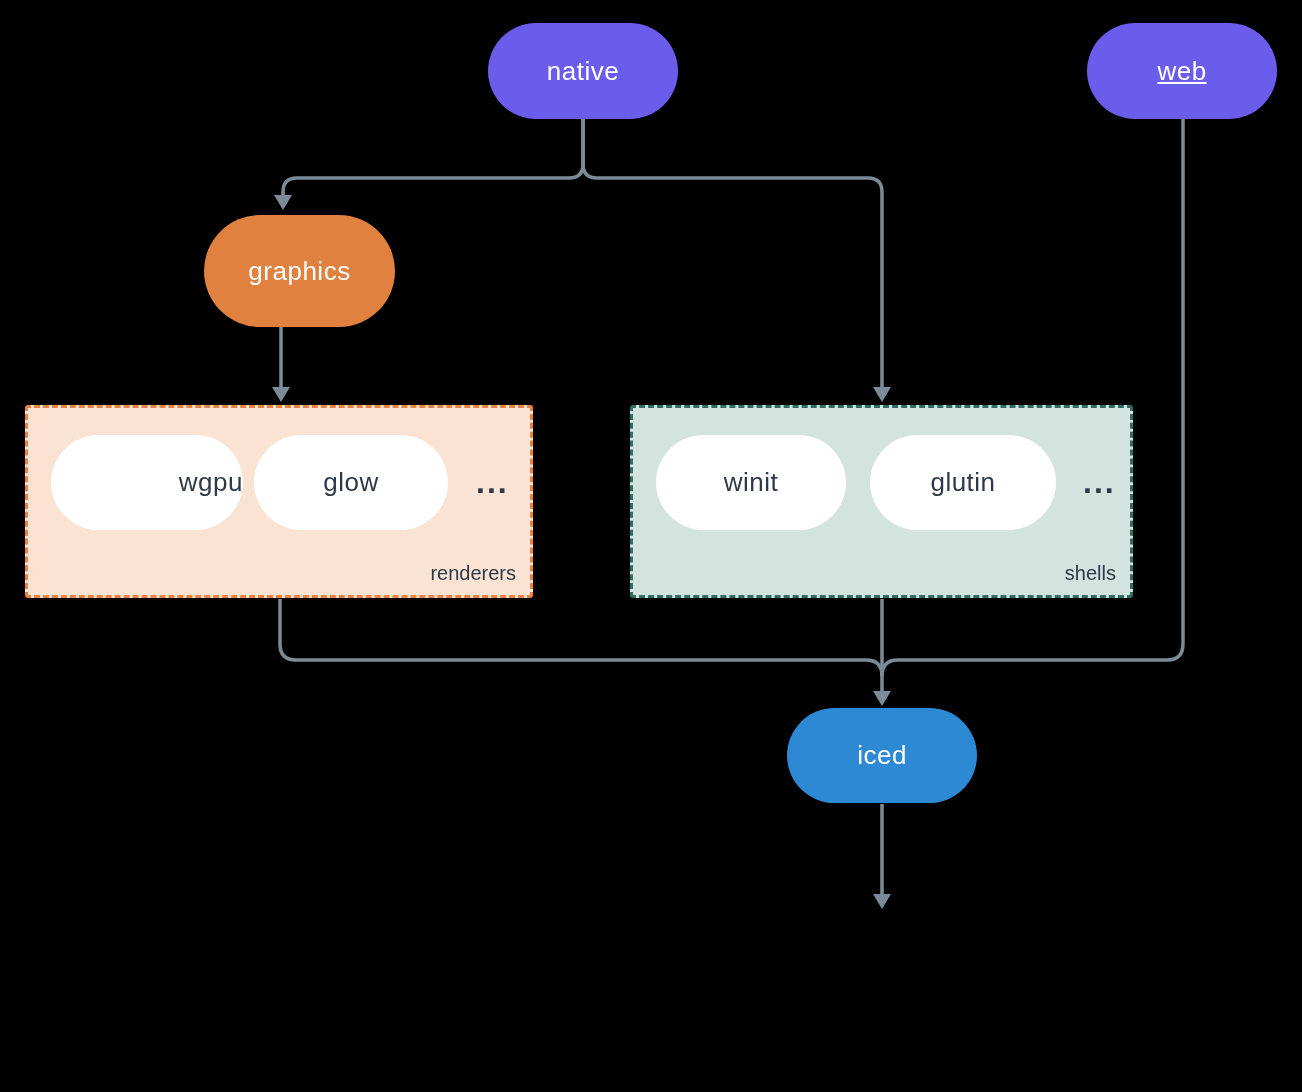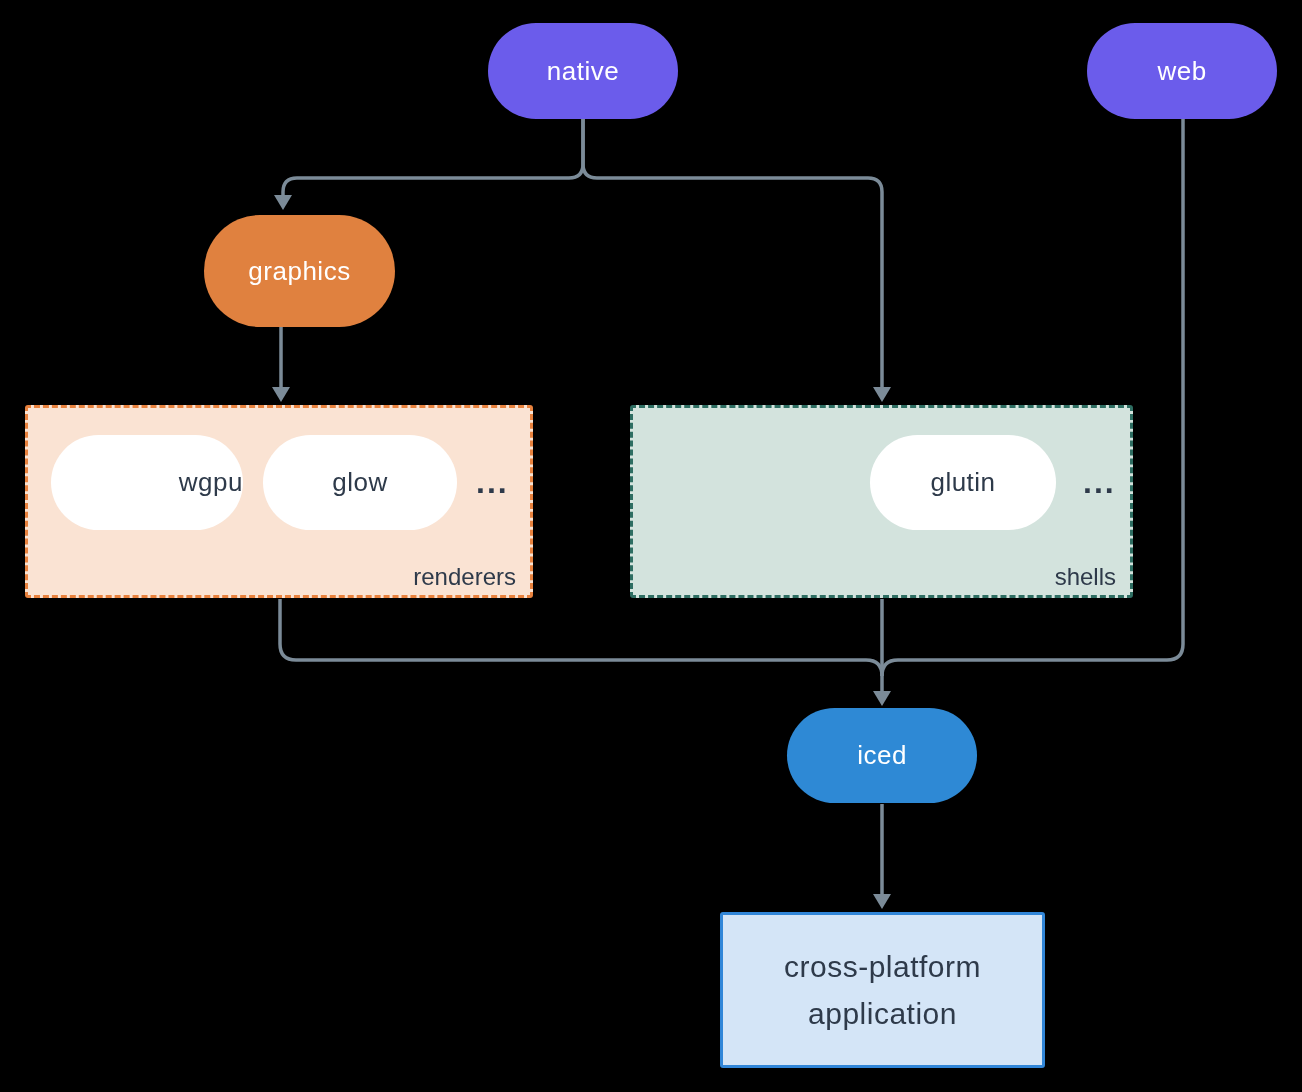--- a/index.html
+++ b/index.html
@@ -59,43 +59,43 @@
     background: var(--renderers-bg);
     border: 3px dashed var(--renderers-border);
   }
   .group-shells {
     left: 630px; top: 405px; width: 503px; height: 193px;
     background: var(--shells-bg);
     border: 3px dashed var(--shells-border);
   }
   .group-label {
     position: absolute;
-    right: 14px; bottom: 4px;
-    font-size: 24px;
+    right: 14px; bottom: 10px;
+    font-size: 20px;
     color: var(--dark-text);
   }
   .dots {
     position: absolute;
     top: 27px;
     height: 95px;
     display: flex;
     align-items: center;
     font-size: 32px;
     font-weight: 700;
     letter-spacing: 2px;
     color: var(--dark-text);
   }
 
   .node-native   { left: 488px;  top: 23px;  width: 190px; height: 96px; }
-  .node-web      { left: 1087px; top: 23px;  width: 190px; height: 96px; }
+  .node-web      { left: 1087px; top: 23px;  width: 190px; height: 96px; text-decoration: underline; }
   .node-graphics { left: 204px;  top: 215px; width: 191px; height: 112px; }
   .node-iced     { left: 787px;  top: 708px; width: 190px; height: 95px; align-items: center; }
 
   .node-wgpu   { left: 23px;  top: 27px; width: 192px; height: 95px; justify-content: flex-end; }
-  .node-glow   { left: 235px; top: 27px; width: 194px; height: 95px; }
+  .node-glow   { left: 226px; top: 27px; width: 194px; height: 95px; }
   .dots-renderers { left: 448px; }
   .node-winit  { left: 23px;  top: 27px; width: 190px; height: 95px; }
   .node-glutin { left: 237px; top: 27px; width: 186px; height: 95px; }
   .dots-shells { left: 450px; }
 
   .app-box {
     position: absolute;
     left: 720px; top: 912px; width: 325px; height: 156px;
     background: var(--app-bg);
     border: 3px solid var(--app-border);
@@ -155,29 +155,28 @@
       <span>wgpu</span>
     </div>
     <div class="pill pill-white node-glow">
       <span>glow</span>
     </div>
     <div class="dots dots-renderers">...</div>
     <div class="group-label">renderers</div>
   </div>
 
   <div class="group group-shells">
+    <div class="pill pill-white node-winit">
+      <span>winit</span>
+    </div>
     <div class="pill pill-white node-glutin">
       <span>glutin</span>
     </div>
     <div class="dots dots-shells">...</div>
     <div class="group-label">shells</div>
   </div>
 
   <div class="pill pill-blue node-iced">
     <span>iced</span>
   </div>
 
-  <div class="app-box">
-    <span>cross-platform</span>
-    <span>application</span>
-  </div>
 
 </div>
 
 </body></html>

